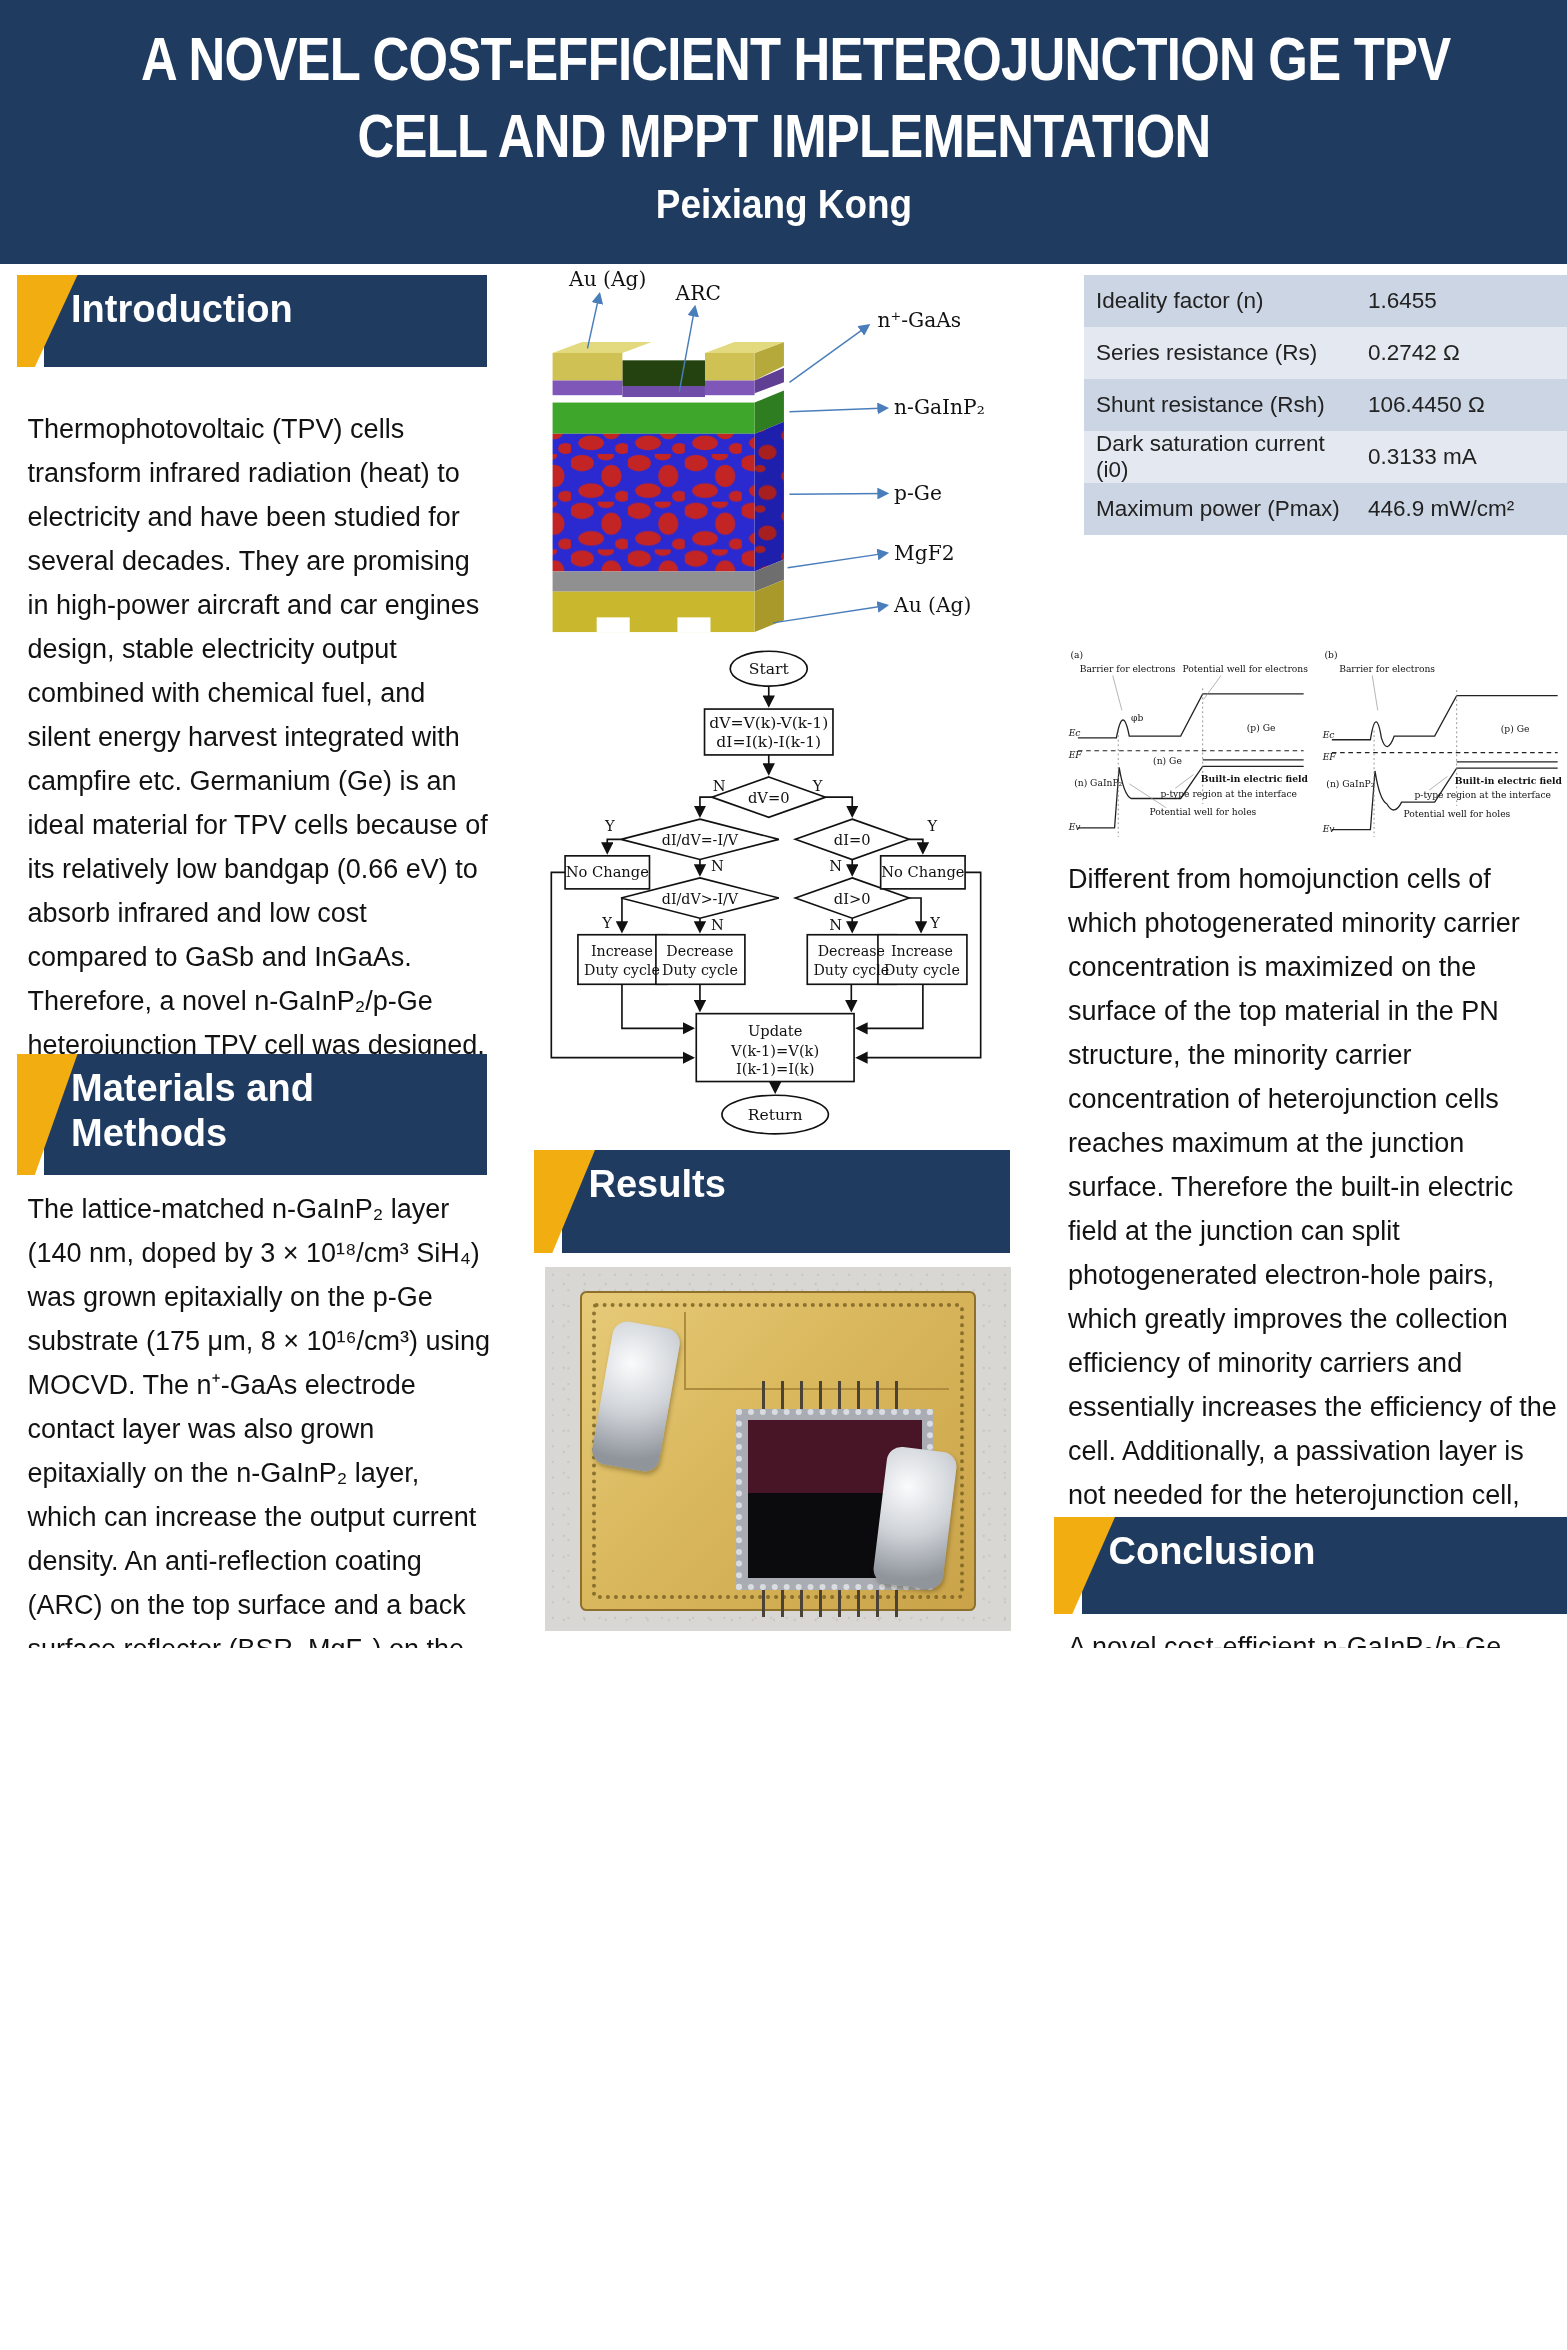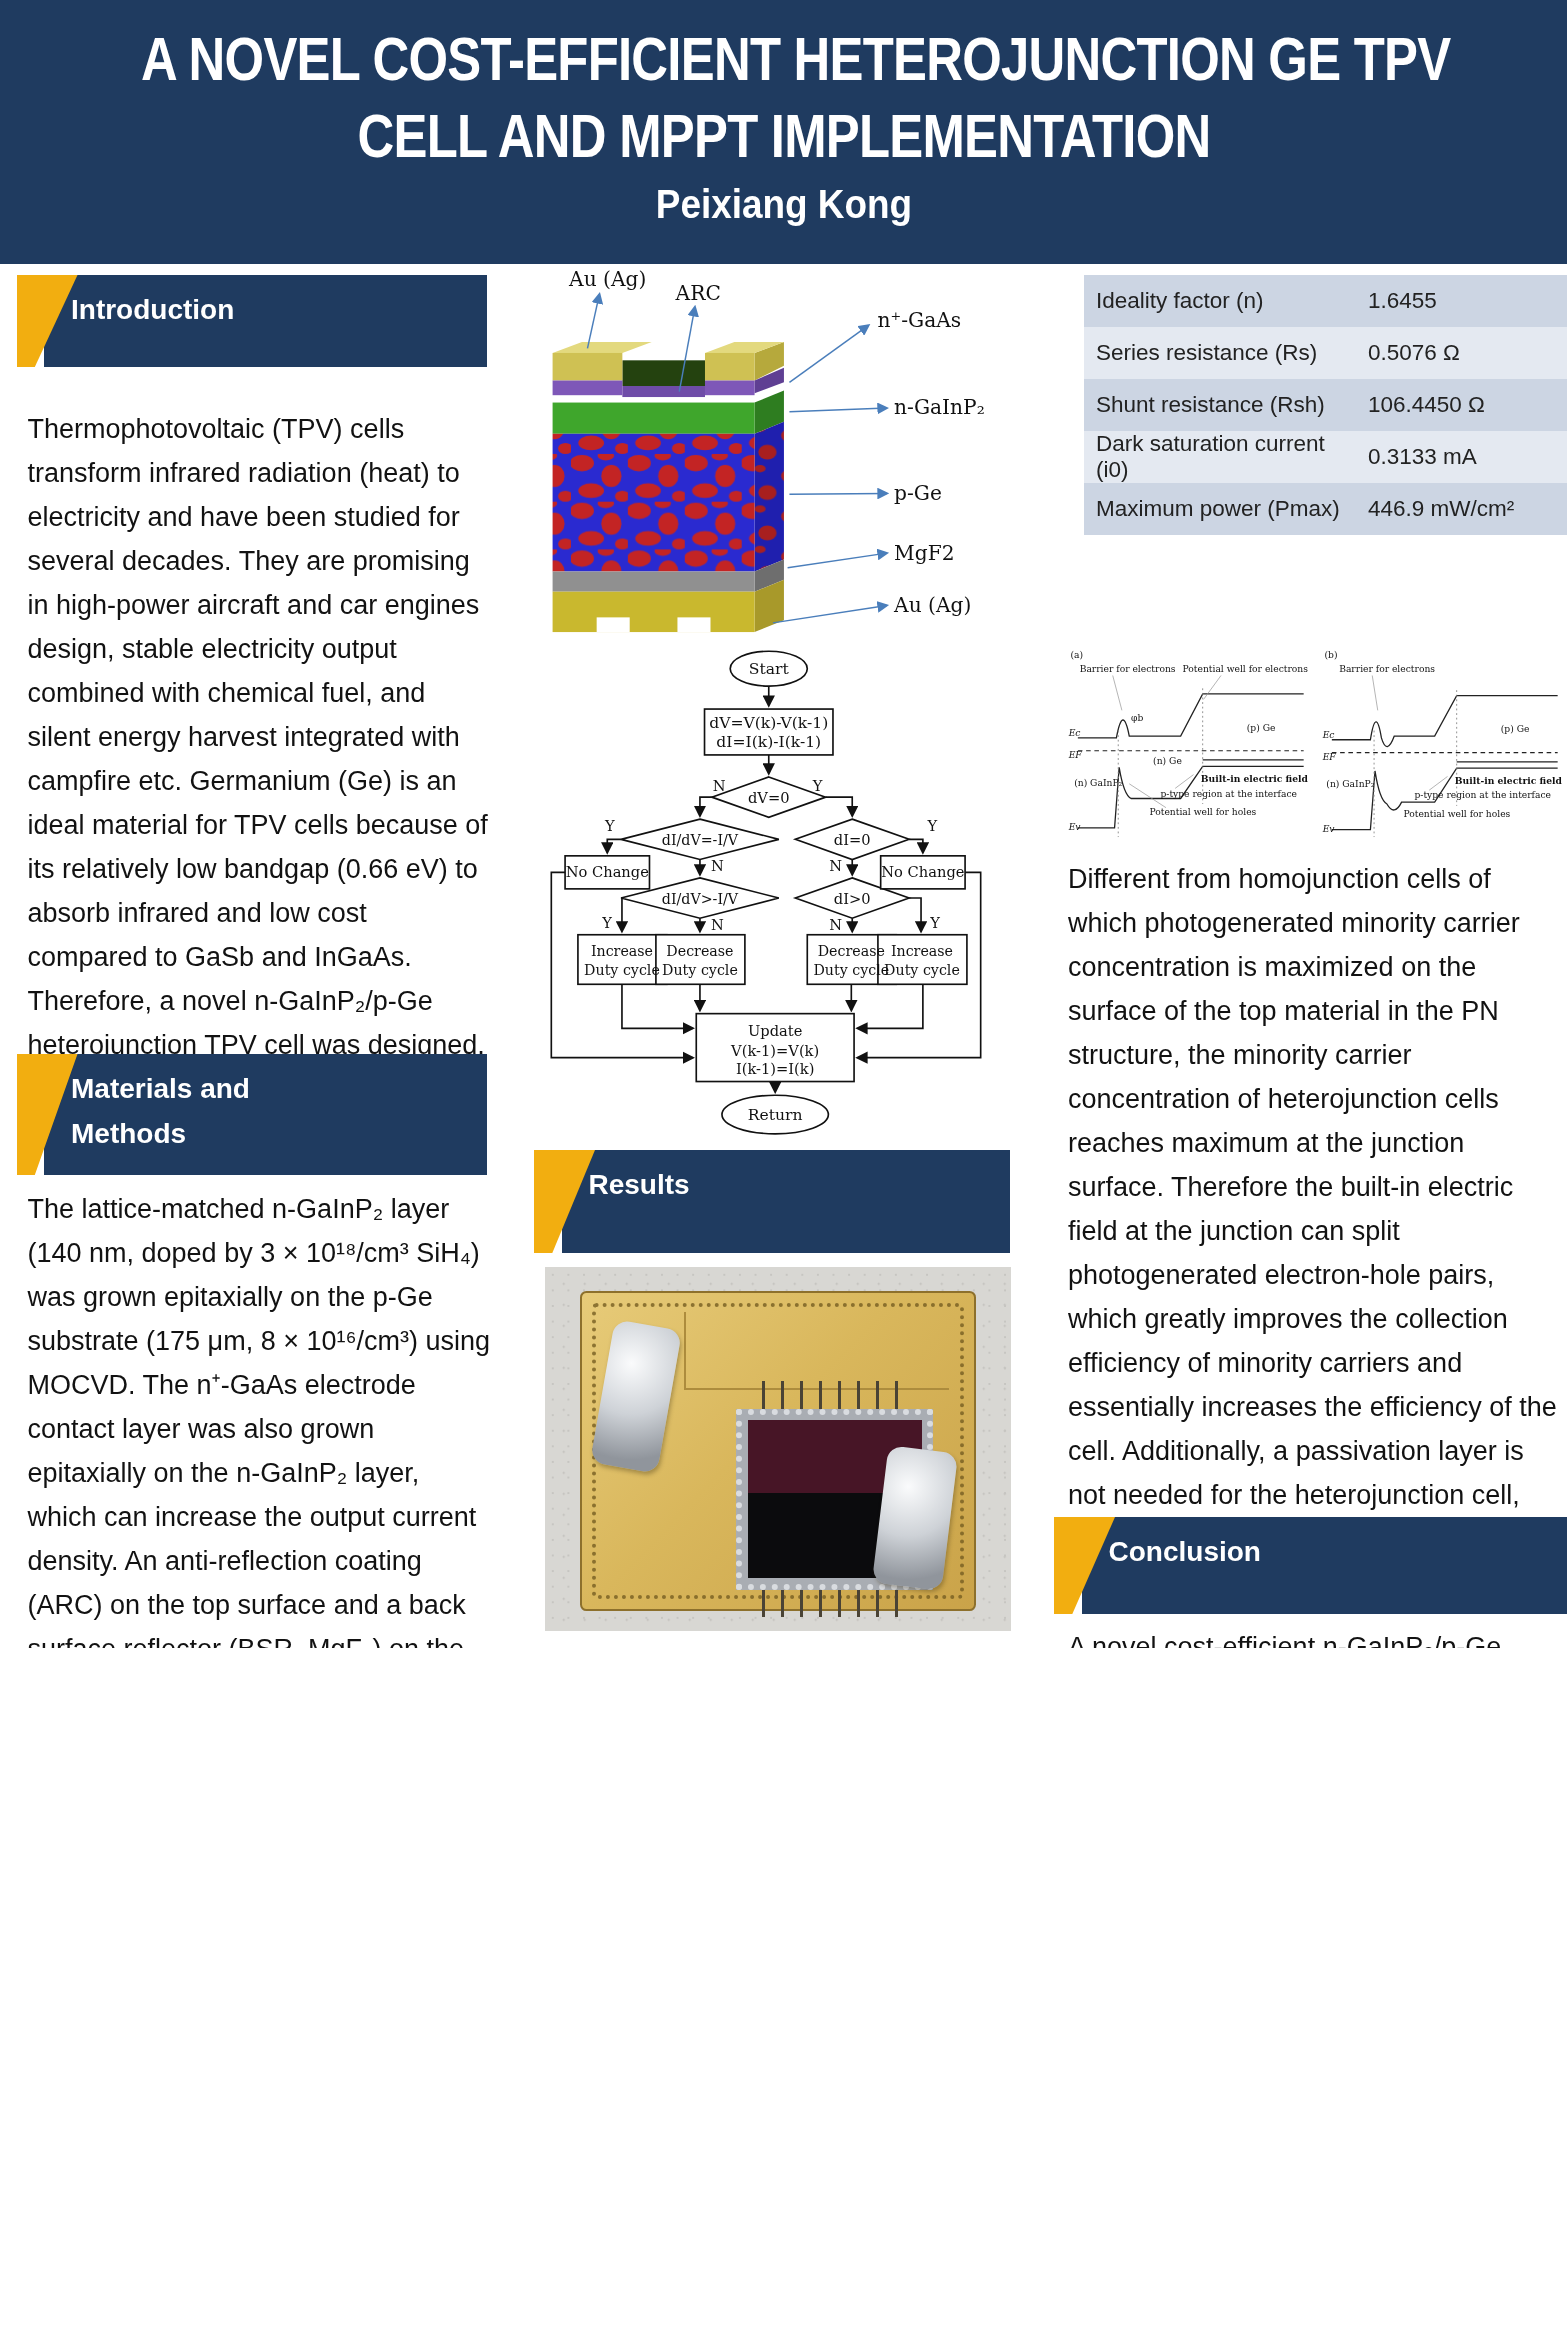--- a/index.html
+++ b/index.html
@@ -8,21 +8,21 @@
   
   .top-banner{position:absolute;left:0;top:0;width:1568px;height:264px;background:#1f3b60;
               text-align:center;color:#fff;}
   .title-line{display:block;font-weight:bold;font-size:62px;line-height:77px;letter-spacing:-0.9px;
               transform:scaleX(.82);transform-origin:center;white-space:nowrap;}
   .title-wrap{padding-top:20px;}
   .author{font-weight:bold;font-size:41px;margin-top:7.3px;transform:scaleX(.9);transform-origin:center;}
   
   .sec-head{position:absolute;}
   .sec-head .bar{position:absolute;left:27.5px;right:0;top:0;bottom:0;background:#1f3b60;color:#fff;
-                 font-weight:bold;font-size:28px;line-height:45px;padding:12px 0 0 27px;box-sizing:border-box;}
+                 font-weight:bold;font-size:38px;line-height:45px;padding:12px 0 0 27px;box-sizing:border-box;}
   .sec-head .wedge{position:absolute;left:0;top:0;width:61px;height:100%;background:#f2ae10;
                    clip-path:polygon(0 0,100% 0,30% 100%,0 100%);z-index:2;}
   
   .bodytext{position:absolute;font-size:27px;line-height:44px;color:#121212;text-align:left;}
   
   #ptable{position:absolute;left:1068px;top:275px;width:496px;padding-left:16px;}
   .trow{display:flex;height:52px;align-items:center;font-size:22.5px;color:#222;}
   .trow.dark{background:#ccd5e3;}
   .trow.light{background:#e4e9f1;}
   .tcell.label{flex:0 0 259px;padding-left:12px;}
@@ -326,21 +326,21 @@
       <text x="171" y="320" font-size="22" font-weight="bold">1200 degrees blackbody</text>
     </svg>
 
   <div id="ptable">
       <div class="trow dark">
         <div class="tcell label">Ideality factor (n)</div>
         <div class="tcell value">1.6455</div>
       </div>
       <div class="trow light">
         <div class="tcell label">Series resistance (Rs)</div>
-        <div class="tcell value">0.5076 Ω</div>
+        <div class="tcell value">0.2742 Ω</div>
       </div>
       <div class="trow dark">
         <div class="tcell label">Shunt resistance (Rsh)</div>
         <div class="tcell value">106.4450 Ω</div>
       </div>
       <div class="trow light">
         <div class="tcell label">Dark saturation current (i0)</div>
         <div class="tcell value">0.3133 mA</div>
       </div>
       <div class="trow dark">

